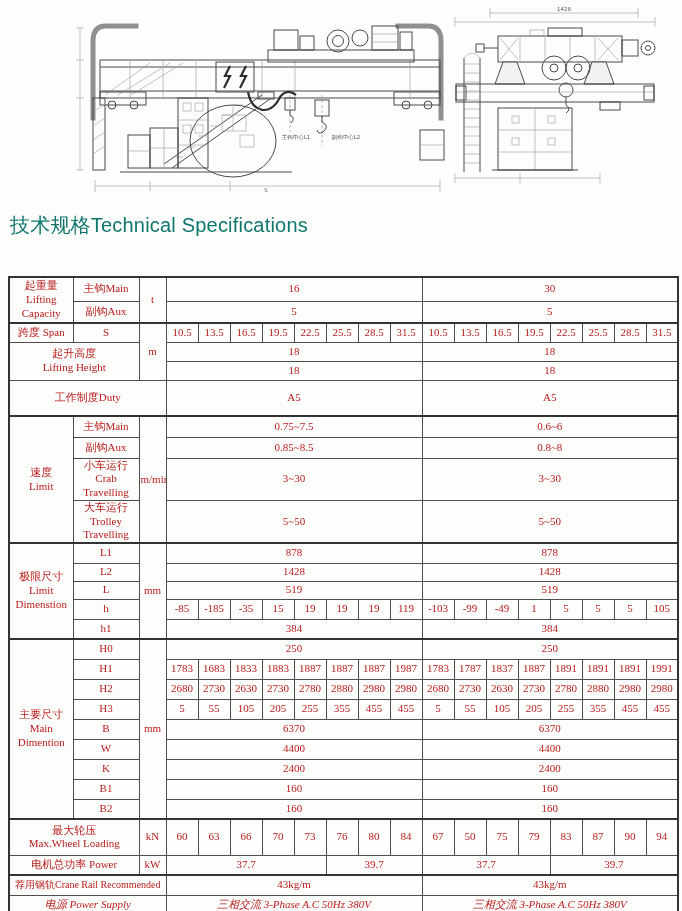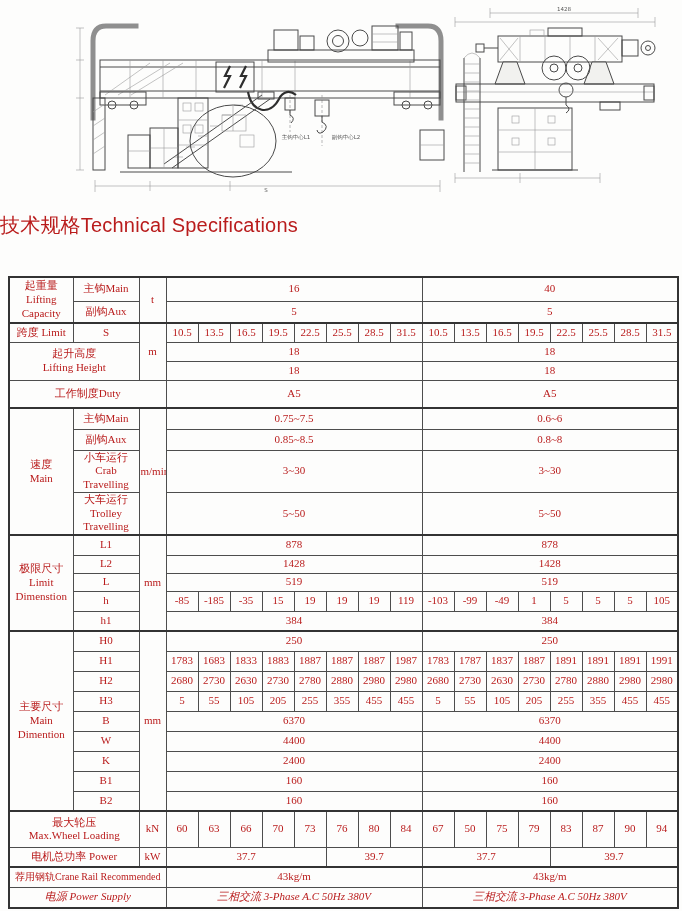--- a/index.html
+++ b/index.html
@@ -6,21 +6,21 @@
   .page{position:relative;width:682px;height:911px;background:#fdfdfc;overflow:hidden;
         font-family:"Liberation Sans",sans-serif;}
   .drawing{position:absolute;top:0;left:0;width:682px;height:205px;}
   .ln{stroke:#4a4a4a;stroke-width:1;fill:none;}
   .lt{stroke:#9b9b9b;stroke-width:.6;fill:none;}
   .wall{stroke:#8f8f8f;stroke-width:5;fill:none;stroke-linecap:square;}
   .thk{stroke:#2e2e2e;stroke-width:2.2;fill:none;}
   .dash{stroke:#8a8a8a;stroke-width:.6;fill:none;stroke-dasharray:3 2;}
   .fillpale{fill:#f1f1ef;stroke:#4a4a4a;stroke-width:1;}
   text.dim{font-family:"DejaVu Sans",sans-serif;font-size:5.5px;fill:#555;}
-  .page-title{position:absolute;top:212px;left:0;font-size:20px;color:#b91c1c;
+  .page-title{position:absolute;top:212px;left:10px;font-size:20px;color:#0f766e;
         font-family:"Liberation Sans",sans-serif;letter-spacing:.2px;}
   table.spec{position:absolute;top:276px;left:8px;width:670px;border-collapse:collapse;
         table-layout:fixed;font-family:"Liberation Serif","DejaVu Serif",serif;color:#b91c1c;
         border:2px solid #333;}
   table.spec td{border:1px solid #4d4d4d;text-align:center;vertical-align:middle;
         font-size:11px;line-height:1.25;white-space:pre-line;padding:0 1px;overflow:hidden;}
   table.spec tr.thick td{border-top-width:2px;border-top-color:#333;}
 </style>
 </head>
 <body>
@@ -211,29 +211,29 @@
         <col style="width: 32px;">
       </colgroup>
     <tbody>
         <tr style="height: 24px;">
           <td rowspan="2">起重量
 Lifting
 Capacity</td>
           <td>主钩Main</td>
           <td rowspan="2">t</td>
           <td colspan="8">16</td>
-          <td colspan="8">40</td>
+          <td colspan="8">30</td>
         </tr>
         <tr style="height: 22px;">
           <td>副钩Aux</td>
           <td colspan="8">5</td>
           <td colspan="8">5</td>
         </tr>
         <tr class="thick" style="height: 19px;">
-          <td>跨度 Limit</td>
+          <td>跨度 Span</td>
           <td>S</td>
           <td rowspan="3">m</td>
           <td>10.5</td>
           <td>13.5</td>
           <td>16.5</td>
           <td>19.5</td>
           <td>22.5</td>
           <td>25.5</td>
           <td>28.5</td>
           <td>31.5</td>
@@ -249,28 +249,28 @@
         <tr style="height: 19px;">
           <td colspan="2" rowspan="2">起升高度
 Lifting Height</td>
           <td colspan="8">18</td>
           <td colspan="8">18</td>
         </tr>
         <tr style="height: 19px;">
           <td colspan="8">18</td>
           <td colspan="8">18</td>
         </tr>
-        <tr style="height: 28px;">
+        <tr style="height: 36px;">
           <td colspan="3">工作制度Duty</td>
           <td colspan="8">A5</td>
           <td colspan="8">A5</td>
         </tr>
         <tr class="thick" style="height: 21px;">
           <td rowspan="4">速度
-Main</td>
+Limit</td>
           <td>主钩Main</td>
           <td rowspan="4">m/min</td>
           <td colspan="8">0.75~7.5</td>
           <td colspan="8">0.6~6</td>
         </tr>
         <tr style="height: 21px;">
           <td>副钩Aux</td>
           <td colspan="8">0.85~8.5</td>
           <td colspan="8">0.8~8</td>
         </tr>

